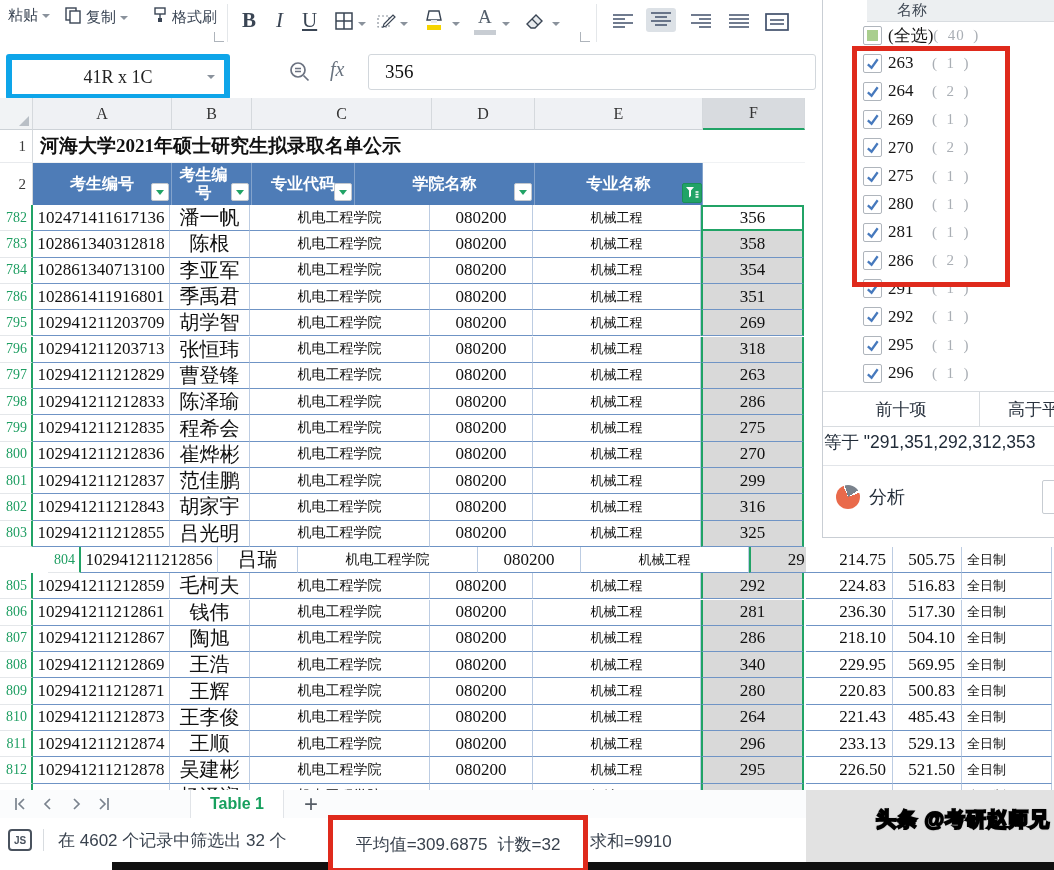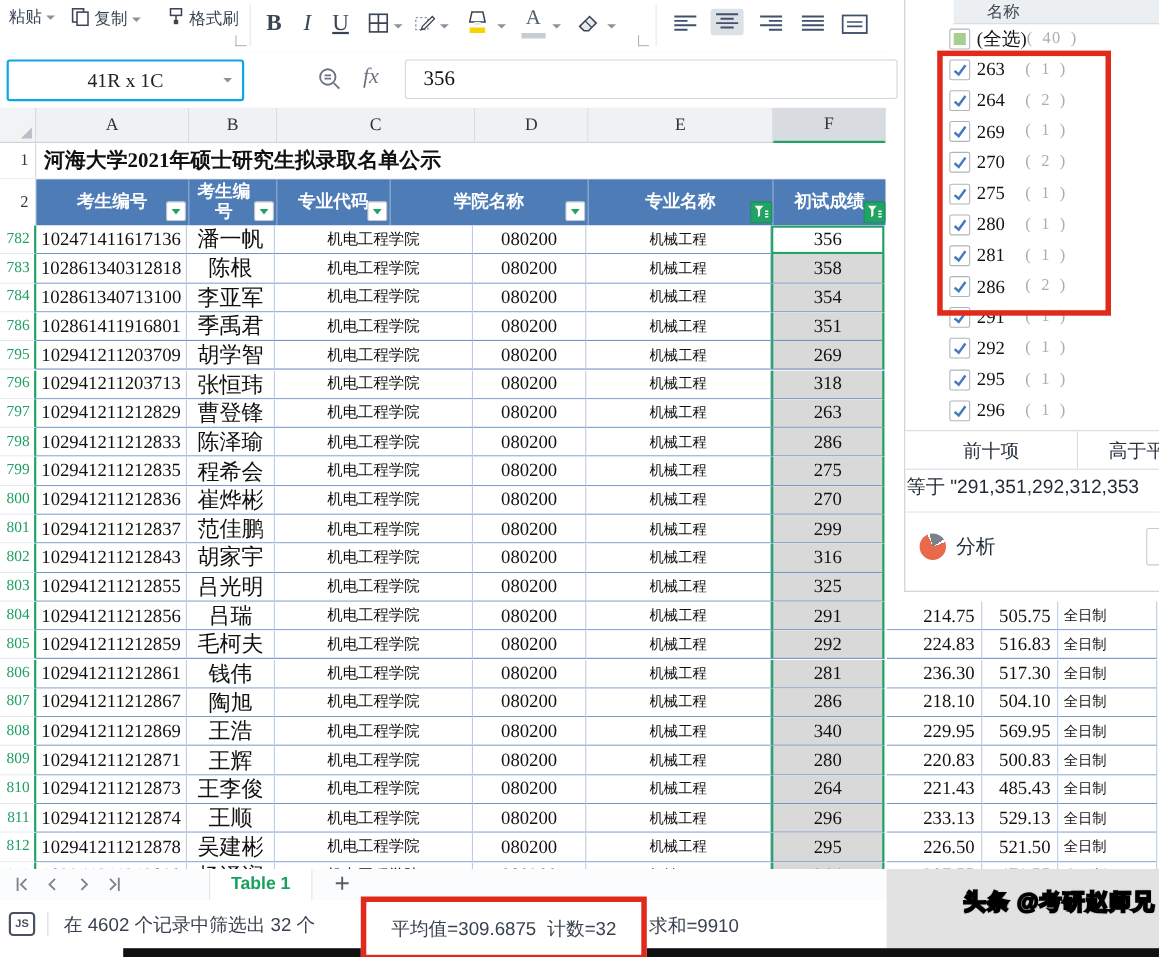--- a/index.html
+++ b/index.html
@@ -13,21 +13,21 @@
   .rb-label{font-size:15px;color:#3A4554;}
   .caret{display:inline-block;width:0;height:0;border-left:4px solid transparent;border-right:4px solid transparent;border-top:4px solid #8A929C;vertical-align:middle;}
   .vsep{width:1px;background:#E4E7EA;}
   .gcorner{width:9px;height:9px;border-left:1px solid #AEB4BB;border-bottom:1px solid #AEB4BB;}
   .biu{font-family:"Liberation Serif","DejaVu Serif",serif;font-size:21px;font-weight:bold;color:#3A4554;}
   .align-ic{width:30px;height:24px;display:flex;align-items:center;justify-content:center;border-radius:3px;}
   .align-ic.active{background:#DCE1E6;}
 
   
   #formula-row{left:0;top:47px;width:806px;height:51px;background:#fff;border-bottom:1px solid #DFE3E7;}
-  .name-box{left:6px;top:7px;width:212px;height:34px;border:2px solid #0ea5e9;border-radius:3px;background:#fff;
+  .name-box{left:6px;top:7px;width:212px;height:34px;border:6px solid #0ea5e9;border-radius:3px;background:#fff;
             display:flex;align-items:center;justify-content:center;font-size:18px;color:#222;}
   .name-box .caret{position:absolute;right:9px;top:15px;}
   .formula-input{left:368px;top:7px;width:430px;height:34px;border:1px solid #D2D7DC;border-radius:3px;background:#fff;
             display:flex;align-items:center;padding-left:16px;font-size:19px;color:#111;}
   .fx{font-family:"Liberation Serif","DejaVu Serif",serif;font-style:italic;font-size:20px;color:#6A7480;}
 
   
   #sheet{left:0;top:98px;width:806px;height:692px;background:#fff;overflow:hidden;}
   .letters{position:absolute;top:0;left:0;height:32px;display:flex;}
   .lcell{box-sizing:border-box;background:#EFF1F4;border-right:1px solid #D5D9DD;border-bottom:1px solid #CDD2D7;
@@ -263,29 +263,20 @@
         </div>
       <div class="hcell w-e">
           <span>专业名称</span>
         <span class="dd funnel">
             <svg width="14" height="14" viewBox="0 0 14 14">
               <path d="M1 1h8l-3 3.6V10L4 11.5V4.6z" fill="#fff"></path>
               <path d="M10.5 6h3M10.5 8.5h3M10.5 11h3" stroke="#fff" stroke-width="1.4"></path>
             </svg>
           </span>
         </div>
-      <div class="hcell w-f" style="border-right:none;">
-          <span>初试成绩</span>
-        <span class="dd funnel">
-            <svg width="14" height="14" viewBox="0 0 14 14">
-              <path d="M1 1h8l-3 3.6V10L4 11.5V4.6z" fill="#fff"></path>
-              <path d="M10.5 6h3M10.5 8.5h3M10.5 11h3" stroke="#fff" stroke-width="1.4"></path>
-            </svg>
-          </span>
-        </div>
     </div>
 
     <div id="data-rows">
         <div class="drow serif" style="top: 107px;">
           <div class="dgut">782</div>
           <div class="dcell ca">102471411617136</div>
           <div class="dcell cb2">潘一帆</div>
           <div class="dcell cc2">机电工程学院</div>
           <div class="dcell cd2">080200</div>
           <div class="dcell ce2">机械工程</div>
@@ -392,21 +383,21 @@
         </div>
         <div class="drow serif" style="top: 422.6px;">
           <div class="dgut">803</div>
           <div class="dcell ca">102941211212855</div>
           <div class="dcell cb2">吕光明</div>
           <div class="dcell cc2">机电工程学院</div>
           <div class="dcell cd2">080200</div>
           <div class="dcell ce2">机械工程</div>
           <div class="dcell cf2">325</div>
         </div>
-        <div class="drow serif" style="top: 448.9px;">
+        <div class="drow serif" style="top: 448.9px; padding-left: 48px;">
           <div class="dgut">804</div>
           <div class="dcell ca">102941211212856</div>
           <div class="dcell cb2">吕瑞</div>
           <div class="dcell cc2">机电工程学院</div>
           <div class="dcell cd2">080200</div>
           <div class="dcell ce2">机械工程</div>
           <div class="dcell cf2">291</div>
         </div>
         <div class="drow serif" style="top: 475.2px;">
           <div class="dgut">805</div>

